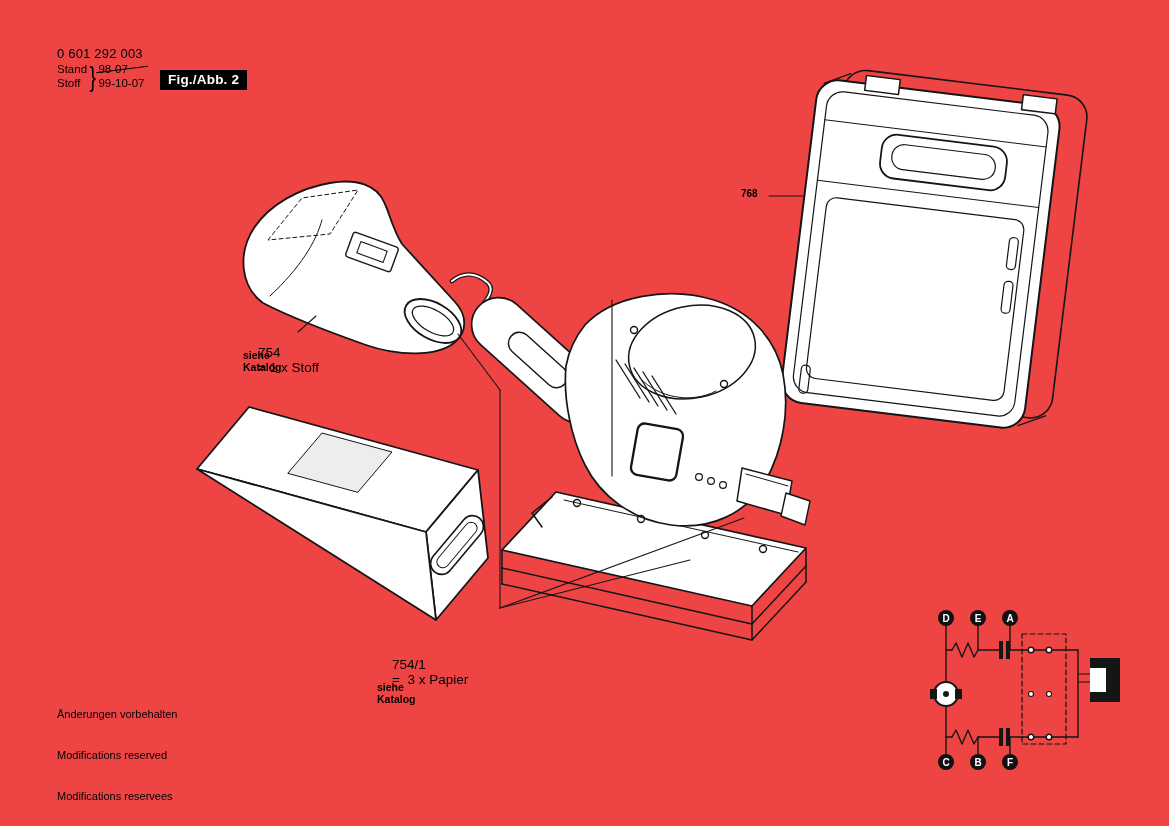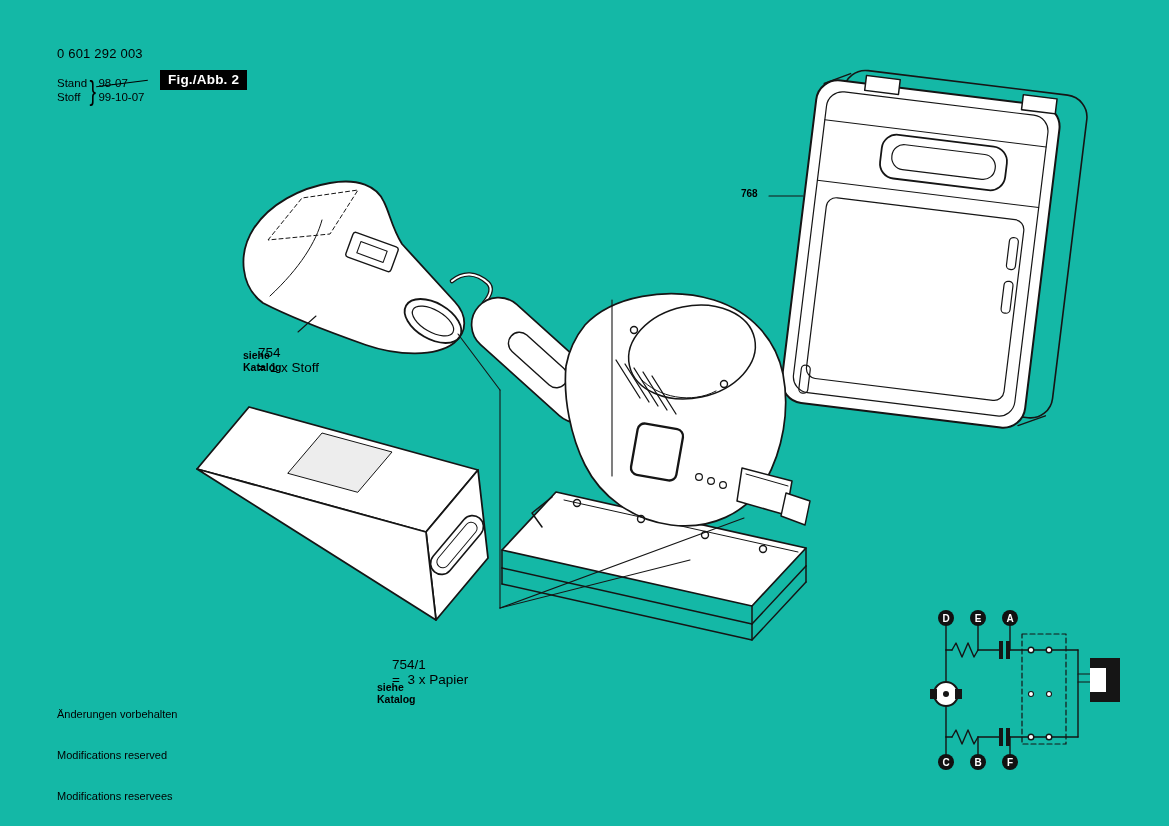--- a/index.html
+++ b/index.html
@@ -1,17 +1,17 @@
 <!DOCTYPE html>
 <html><head>
 <meta charset="utf-8">
 <style>
   *{box-sizing:border-box;}
   html,body{margin:0;padding:0;background:#fff;}
-  .page{position:relative;width:1169px;height:826px;background:#14b8a6;overflow:hidden;
+  .page{position:relative;width:1169px;height:826px;background:#ef4444;overflow:hidden;
         font-family:"Liberation Sans", sans-serif;color:#000;}
   svg.art{position:absolute;left:0;top:0;}
   .t{position:absolute;white-space:pre;}
   .pn{font-size:13px;letter-spacing:.2px;}
   .rev{display:flex;align-items:center;}
   .rev .col{display:flex;flex-direction:column;font-size:11.5px;line-height:13.5px;}
   .rev .brace{font-size:28px;font-weight:300;line-height:26px;transform:scaleX(.7);margin:0 1px;}
   .strike{position:relative;display:inline-block;}
   .strike::after{content:"";position:absolute;left:-2px;right:-4px;top:6px;
                  border-top:1.5px solid #000;transform:rotate(-7deg);}
@@ -170,21 +170,21 @@
       <circle cx="1049" cy="737" r="2.8" fill="#fff"></circle>
       <circle cx="1031" cy="694" r="2.5" fill="#fff" stroke-width="1.1"></circle>
       <circle cx="1049" cy="694" r="2.5" fill="#fff" stroke-width="1.1"></circle>
       <path d="M946,737 L946,754 M978,754 L978,737 M1010,754 L1010,737"></path>
       <rect x="1022" y="634" width="44" height="110" stroke-dasharray="5 3" stroke-width="1.2"></rect>
     </g>
   </svg>
 
   <div class="t pn" style="left:57px;top:46px;">0 601 292 003</div>
 
-  <div class="t rev" style="left:57px;top:77px;">
+  <div class="t rev" style="left:57px;top:63px;">
     <div class="col">
       <span>Stand</span>
       <span>Stoff</span>
     </div>
     <div class="brace">}</div>
     <div class="col">
       <span class="strike">98-07</span>
       <span>99-10-07</span>
     </div>
   </div>

